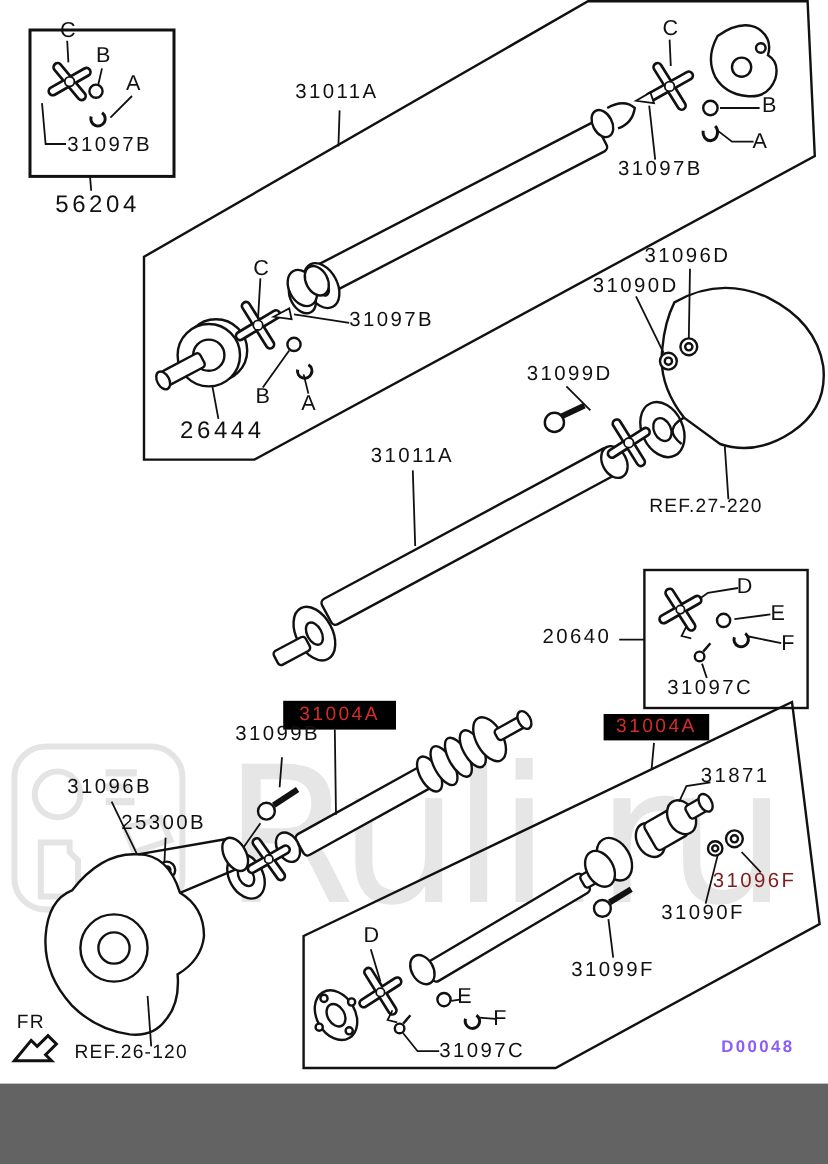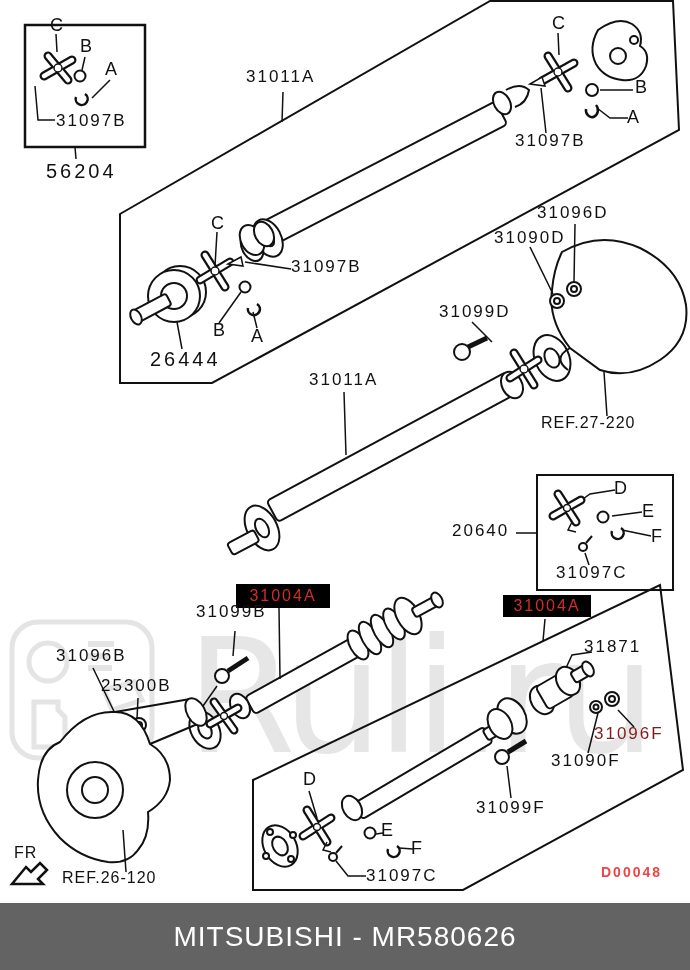--- a/index.html
+++ b/index.html
@@ -5,21 +5,21 @@
   html,body{margin:0;padding:0;background:#fff;}
   #stage{position:relative;width:690px;height:970px;background:#fff;overflow:hidden;
          font-family:"Liberation Sans",sans-serif;}
   svg{position:absolute;left:0;top:0;}
   .lbl{position:absolute;font-size:17px;line-height:1;letter-spacing:2px;color:#111;
        white-space:nowrap;font-family:"Liberation Sans",sans-serif;}
   .big{font-size:20px;letter-spacing:3px;}
   .ref{font-size:16px;letter-spacing:1px;}
   .key{font-size:18px;letter-spacing:0;}
   .muted{color:#7f1d1d;}
-  .code{font-size:14px;letter-spacing:2px;font-weight:bold;color:#ef4444;}
+  .code{font-size:14px;letter-spacing:2px;font-weight:bold;color:#8b5cf6;}
   .hl{position:absolute;background:#000000;color:#d42b2b;font-size:16px;letter-spacing:2px;
       display:flex;align-items:center;justify-content:center;}
   #footer{position:absolute;left:0;top:903px;width:690px;height:67px;background:#636363;
           display:flex;align-items:center;justify-content:center;gap:45px;}
   #footer span{color:#fff;font-size:28px;letter-spacing:1px;}
   .wmtext{font-family:"DejaVu Sans",sans-serif;}
 </style>
 </head>
 <body>
 
@@ -284,16 +284,15 @@
 <span class="lbl key" style="left:303px;top:770px">D</span>
 <span class="lbl key" style="left:381px;top:821px">E</span>
 <span class="lbl key" style="left:411px;top:839px">F</span>
 <span class="lbl" style="left:366px;top:867px">31097C</span>
 
 <span class="lbl ref" style="left:14px;top:845px">FR</span>
 <span class="lbl ref" style="left:62px;top:870px">REF.26-120</span>
 <span class="lbl code" style="left:601px;top:865px">D00048</span>
 
 <div id="footer">
-  <span>MITSUBISHI - MR580626</span>
 </div>
 
 </div>
 
 </body></html>

